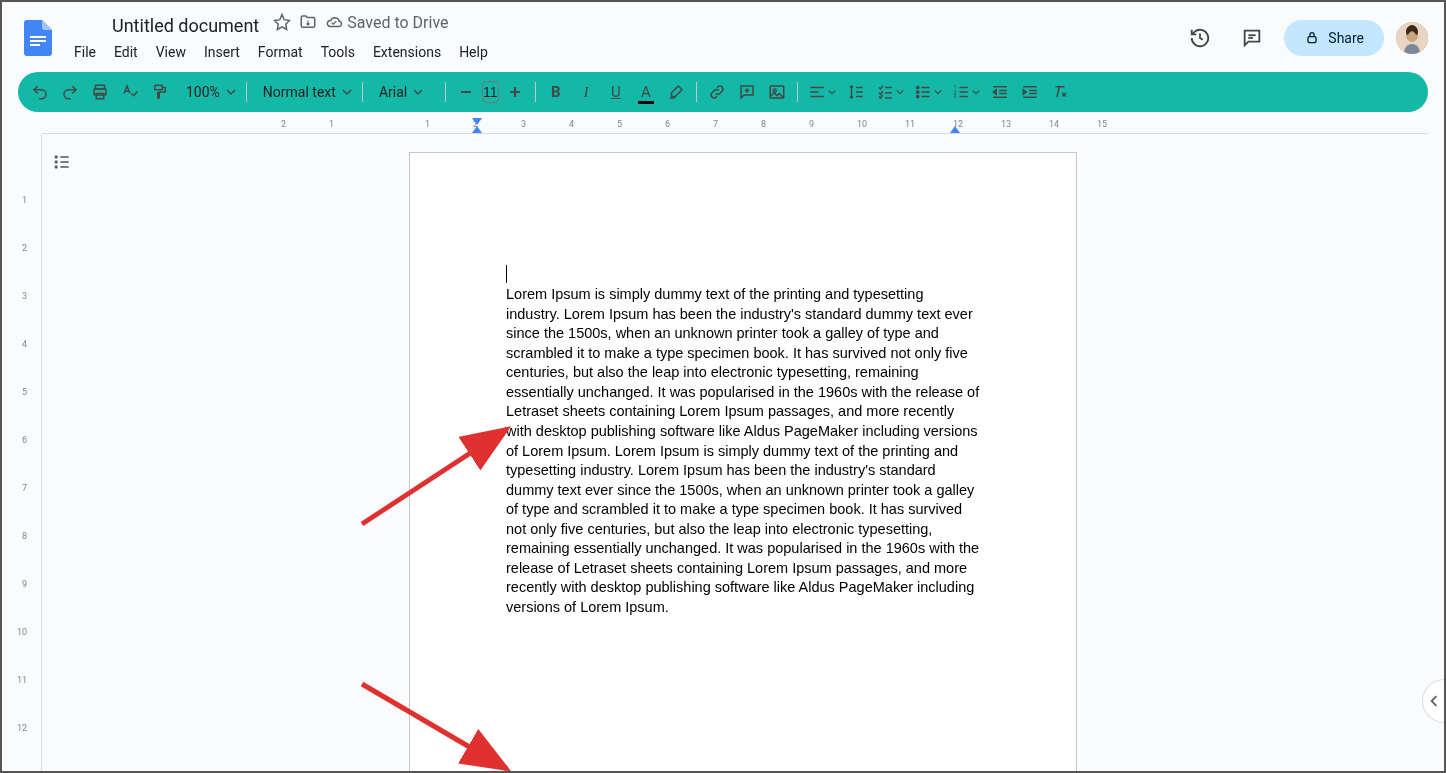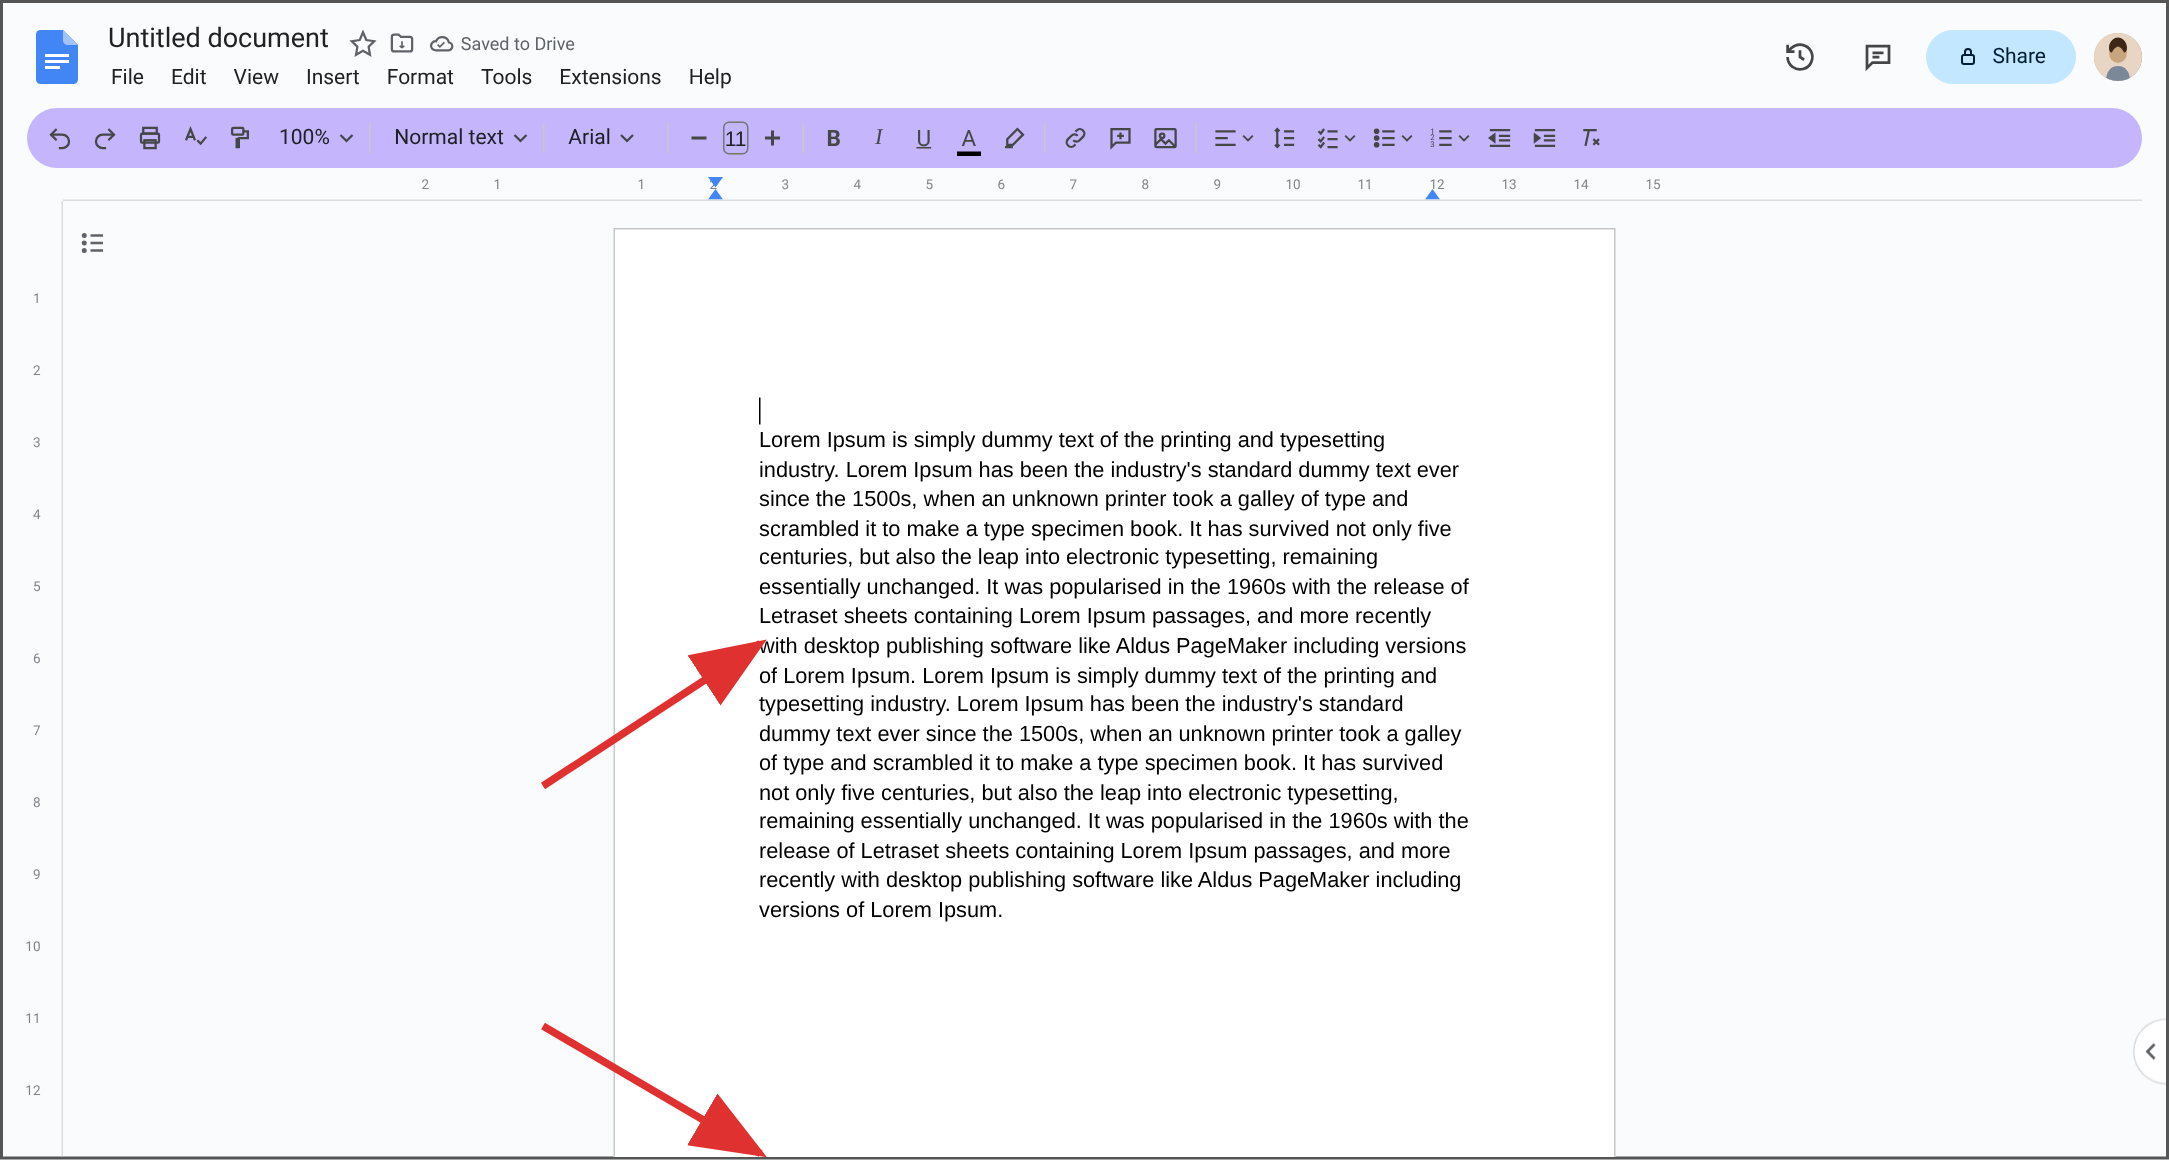--- a/index.html
+++ b/index.html
@@ -16,27 +16,27 @@
   align-items: center;
   padding: 8px 16px 0 16px;
   height: 64px;
 }
 .docs-logo {
   width: 40px; height: 40px;
   display: flex; align-items: center; justify-content: center;
   cursor: pointer;
 }
 .title-block { margin-left: 8px; flex: 1; }
-.title-row { display: flex; align-items: flex-end; gap: 8px; }
+.title-row { display: flex; align-items: flex-start; gap: 8px; margin-left: 40px; }
 .doc-title {
   font-size: 18px; color: #202124;
   padding: 2px 6px; border-radius: 4px;
 }
 .title-icon { color: #5f6368; cursor: pointer; display: flex; align-items: center; }
-.saved-text { font-size: 12px; color: #5f6368; }
+.saved-text { font-size: 16px; color: #5f6368; }
 .menubar { display: flex; gap: 2px; margin-top: 2px; }
 .menu-item {
   font-size: 14px; color: #202124;
   padding: 4px 8px; border-radius: 4px; cursor: pointer;
 }
 .title-right { display: flex; align-items: center; gap: 12px; }
 .circ-btn {
   width: 40px; height: 40px; border-radius: 50%;
   display: flex; align-items: center; justify-content: center;
   color: #444746; cursor: pointer;
@@ -48,21 +48,21 @@
 }
 .avatar {
   width: 32px; height: 32px; border-radius: 50%;
   background: linear-gradient(135deg,#d4b896 0%,#8b7355 100%);
   display:flex;align-items:center;justify-content:center;
   overflow:hidden;
 }
 .avatar svg { width: 32px; height: 32px; }
 .toolbar-wrap { padding: 6px 16px; }
 .toolbar {
-  background: #c4b5fd; border-radius: 24px;
+  background: #14b8a6; border-radius: 24px;
   height: 40px; display: flex; align-items: center;
   padding: 0 8px; gap: 2px;
 }
 .tb-btn {
   min-width: 28px; height: 28px; border-radius: 4px;
   display: flex; align-items: center; justify-content: center;
   color: #444746; cursor: pointer; padding: 0 4px;
 }
 .tb-sep { width: 1px; height: 20px; background: #c7c7c7; margin: 0 4px; }
 .tb-text { font-size: 14px; color: #202124; padding: 0 6px; }

